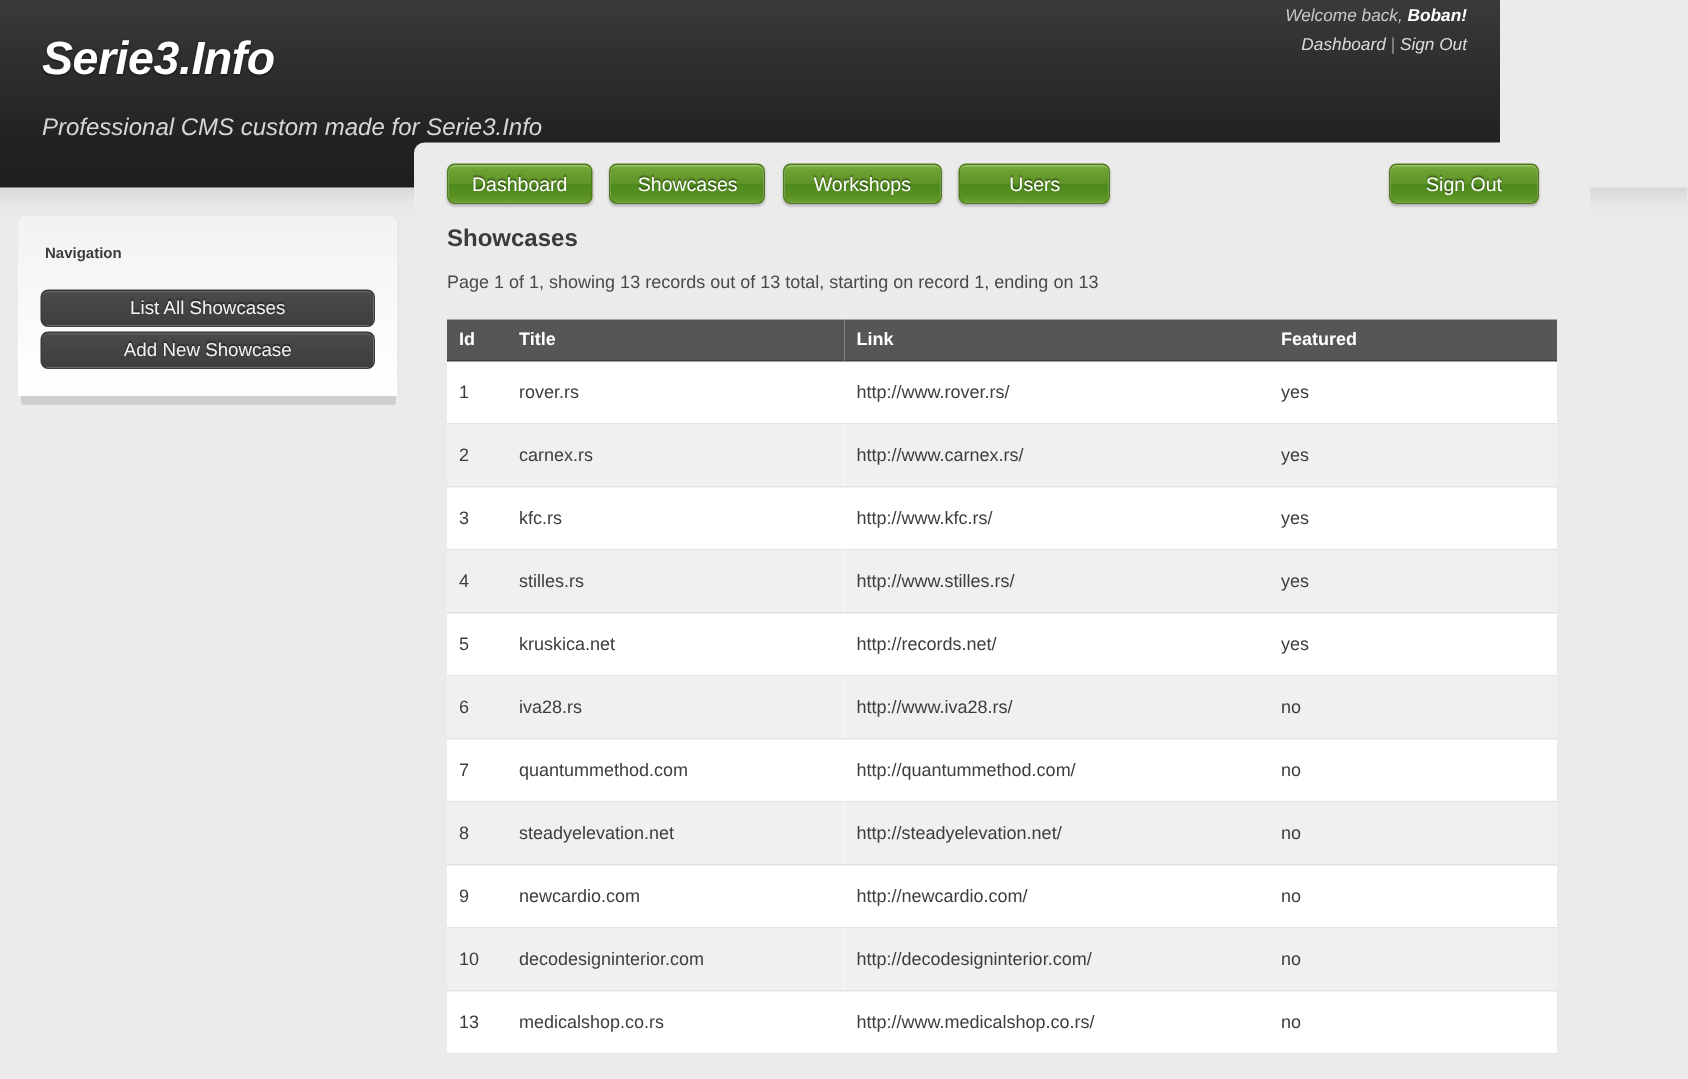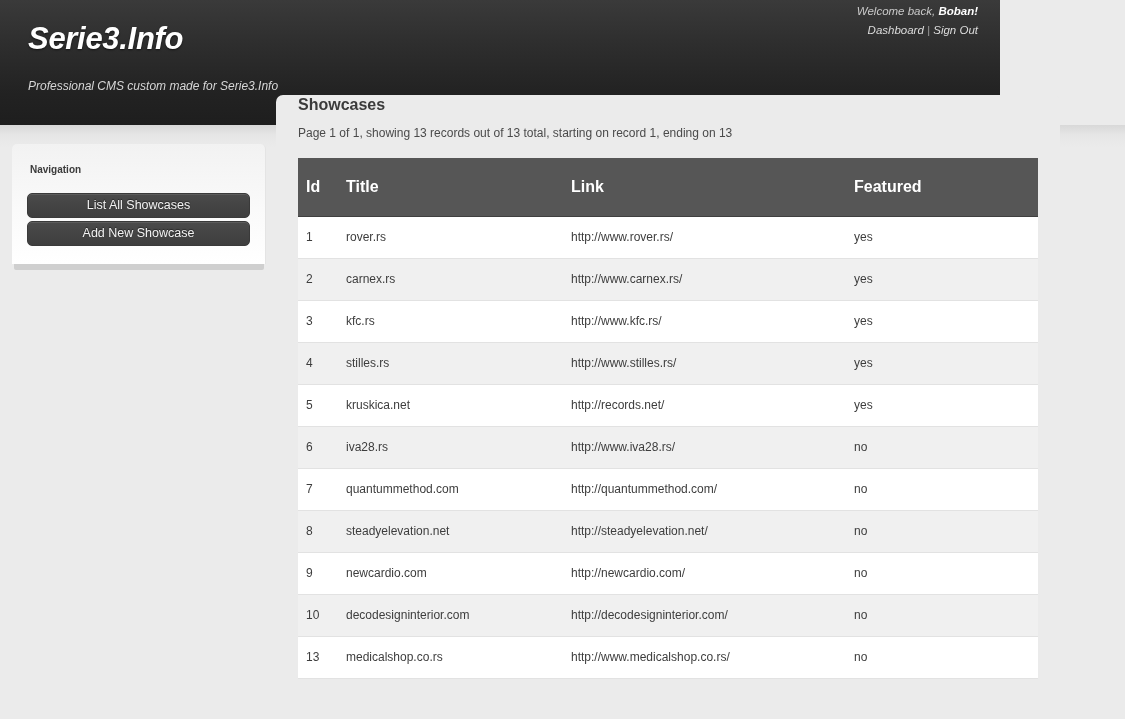--- a/index.html
+++ b/index.html
@@ -46,21 +46,21 @@
   .brand-title {
     font-size: 31px;
     font-weight: bold;
     color: #ffffff;
     letter-spacing: -0.3px;
     line-height: 38px;
     text-shadow: 0 1px 2px rgba(0,0,0,0.6);
   }
 
   .brand-tagline {
-    font-size: 12px;
+    font-size: 16px;
     color: #d6d6d6;
     margin-top: 20px;
     line-height: 16px;
     text-align: right;
   }
 
   .user-box {
     position: absolute;
     right: 22px;
     top: 2px;
@@ -148,24 +148,24 @@
     width: 740px;
     border-collapse: collapse;
     table-layout: fixed;
     background: #ffffff;
     font-size: 12px;
   }
 
   .data-table thead th {
     background: #565656;
     color: #ffffff;
-    font-size: 16px;
+    font-size: 12px;
     font-weight: bold;
     text-align: left;
-    height: 58px;
+    height: 27px;
     padding: 0 0 0 8px;
     border-bottom: 1px solid #3f3f3f;
   }
 
   .col-id       { width: 40px; }
   .col-title    { width: 225px; }
   .col-link     { width: 283px; }
   .col-featured { width: 192px; }
 
   .data-table tbody td {
@@ -259,20 +259,27 @@
   <div class="sidebar-inner">
     <div class="sidebar-title">Navigation</div>
     <button class="dbtn">List All Showcases</button>
     <button class="dbtn">Add New Showcase</button>
   </div>
   <div class="sidebar-foot"></div>
 </div>
 
 <div class="content-panel">
 
+  <div class="tabbar">
+    <button class="gbtn tab-dashboard">Dashboard</button>
+    <button class="gbtn tab-showcases">Showcases</button>
+    <button class="gbtn tab-workshops">Workshops</button>
+    <button class="gbtn tab-users">Users</button>
+    <button class="gbtn signout-btn">Sign Out</button>
+  </div>
 
   <div class="main-body">
     <div class="page-title">Showcases</div>
     <div class="page-meta">Page 1 of 1, showing 13 records out of 13 total, starting on record 1, ending on 13</div>
 
     <table class="data-table">
       <thead>
         <tr>
           <th class="col-id">Id</th>
           <th class="col-title">Title</th>

